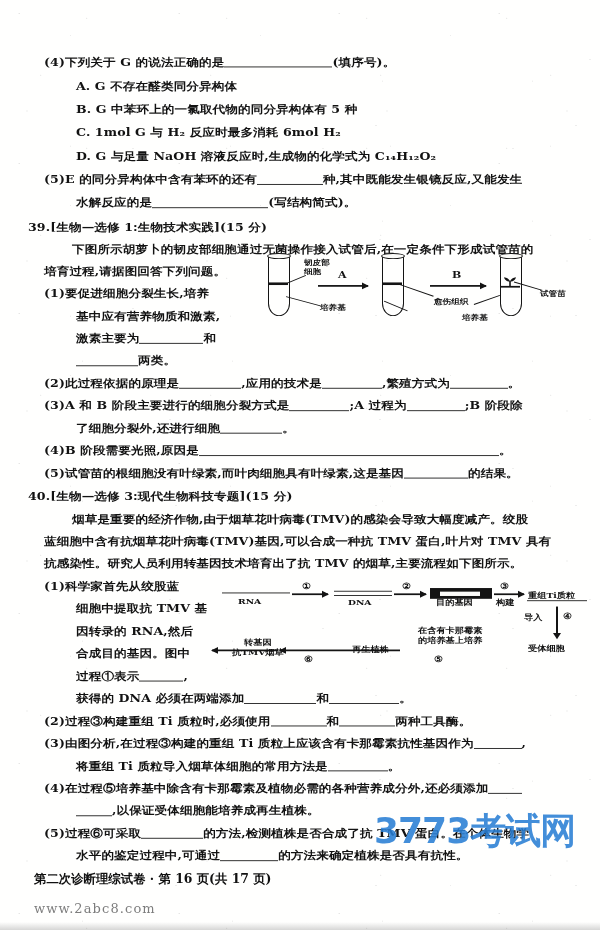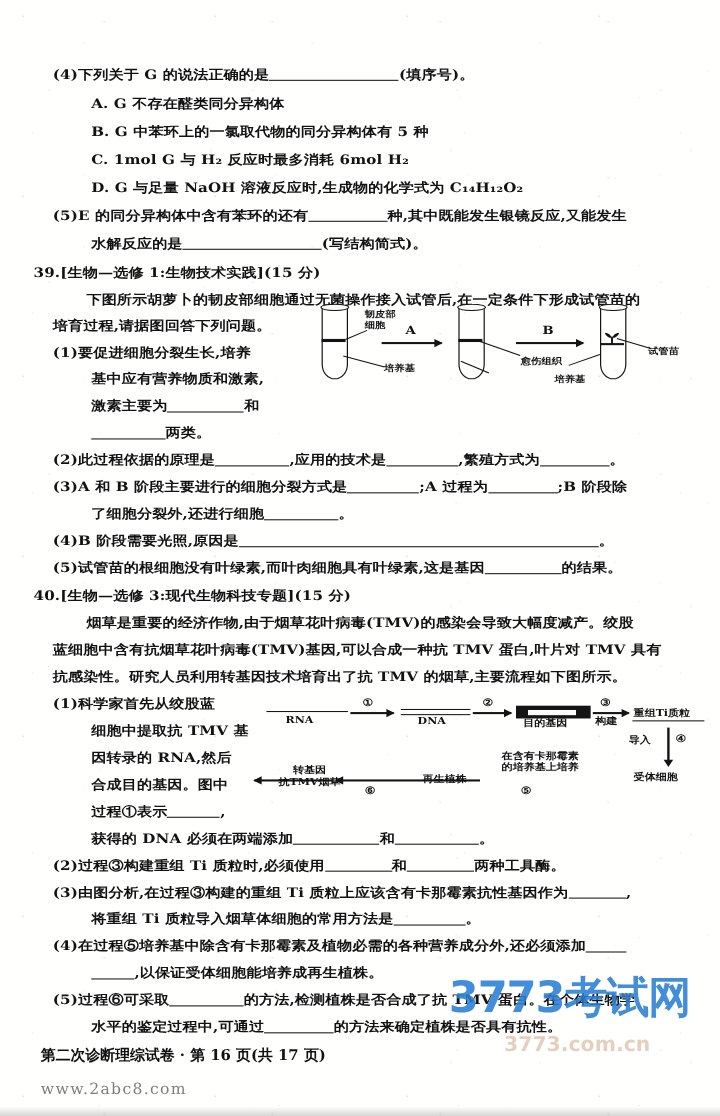--- a/index.html
+++ b/index.html
@@ -417,16 +417,15 @@
     <span>水平的鉴定过程中,可通过</span><span class="u" style="width:58px"></span><span>的方法来确定植株是否具有抗性。</span>
   </div>
 
 </div>
 
 <div class="footer">第二次诊断理综试卷 · 第 16 页(共 17 页)</div>
 <div class="wm-2abc">www.2abc8.com</div>
 
 <div class="wm-3773">
   <div class="blue">3773考试网</div>
-  <div class="url">3773.com.cn</div>
 </div>
 
 <div class="edge-shadow"></div>
 
 </body></html>

